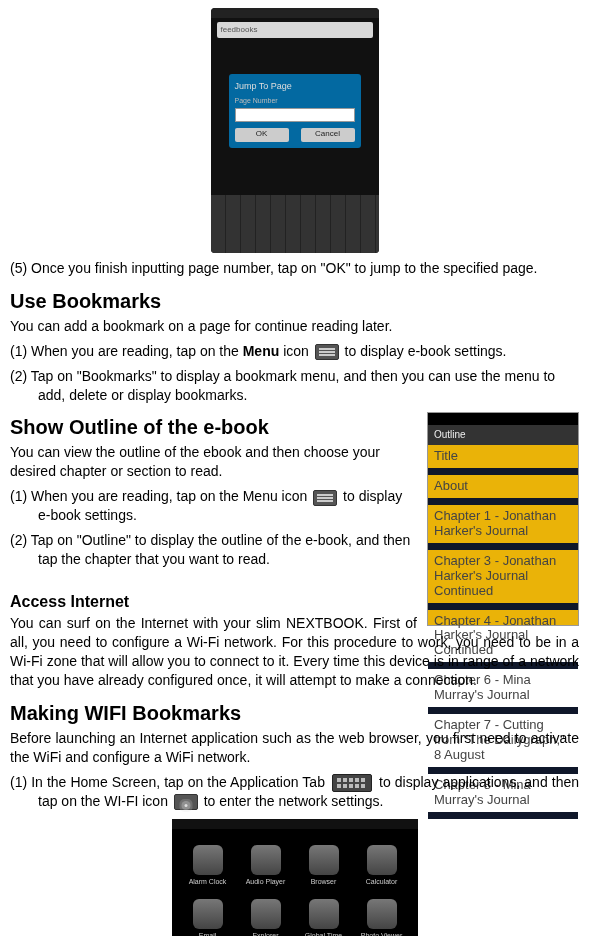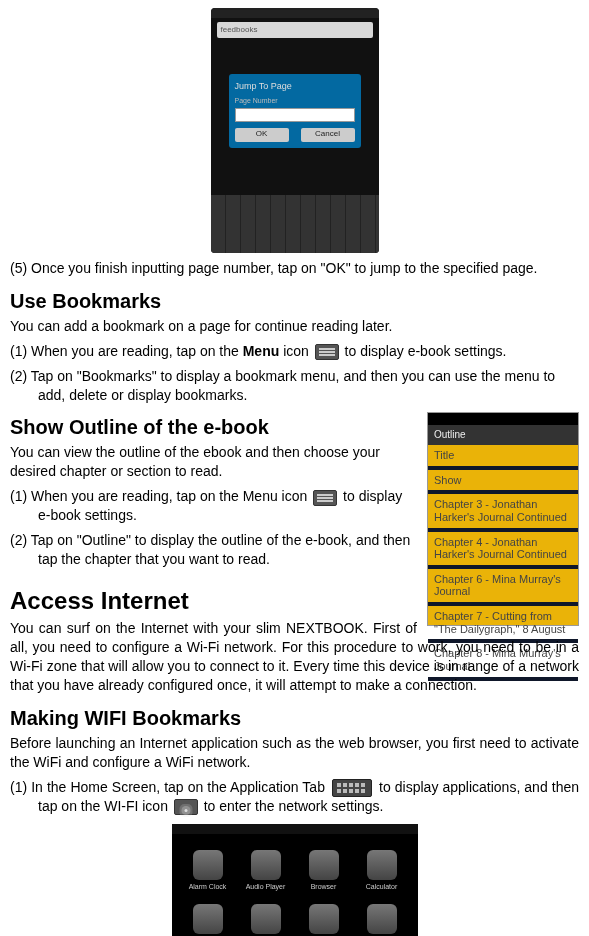--- a/index.html
+++ b/index.html
@@ -9,21 +9,21 @@
     width: 589px;
     margin: 0;
     padding: 8px 10px 20px 10px;
     box-sizing: border-box;
     color: #000;
   }
   .fig-top { display:block; margin: 0 auto 6px auto; }
   .fig-right { float:right; margin: 2px 0 6px 10px; }
   .fig-mid { display:block; margin: 8px auto 0 auto; }
   h2 { font-size: 20px; font-weight: bold; margin: 10px 0 2px 0; }
-  h1 { font-size: 24px; font-weight: bold; margin: 16px 0 2px 0; }
+  h1 { font-size: 16px; font-weight: bold; margin: 22px 0 2px 0; }
   p { margin: 2px 0 6px 0; }
   .step { margin: 2px 0 6px 0; padding-left: 28px; text-indent: -28px; }
   .justify { text-align: justify; }
   .icon-box {
     display:inline-block; width:22px; height:14px; background:#555;
     border:1px solid #333; vertical-align:middle; margin:0 2px;
     position:relative; border-radius:2px;
   }
   .icon-box::after{
     content:""; position:absolute; top:3px; left:3px; right:3px; height:2px;
@@ -60,21 +60,21 @@
   .dev-top .dfield{background:#fff;height:12px;border:1px solid #999;margin-bottom:6px;}
   .dev-top .drow{display:flex;gap:12px;}
   .dev-top .dbtn{flex:1;background:#ccc;height:14px;border-radius:2px;font-size:8px;
     display:flex;align-items:center;justify-content:center;color:#222;}
   .dev-top .kbd{position:absolute;bottom:0;left:0;right:0;height:58px;
     background:repeating-linear-gradient(90deg,#333 0 14px,#222 14px 15px),
                repeating-linear-gradient(0deg,#333 0 13px,#222 13px 14px);}
   .dev-right{width:150px;height:212px;background:#eab308;border:1px solid #999;}
   .dev-right .rbar{height:12px;background:#000;}
   .dev-right .rhead{background:#333;color:#eee;font-size:10px;padding:3px 6px;}
-  .dev-right .ritem{border-bottom:4px solid #0f172a;font-size:11px;color:#444;
+  .dev-right .ritem{border-bottom:7px solid #0f172a;font-size:13px;color:#444;
     padding:4px 6px;line-height:1.15;}
   .dev-mid{width:246px;height:164px;background:#000;border-radius:3px;}
   .dev-mid .mbar{height:10px;background:#111;}
   .dev-mid .grid{display:grid;grid-template-columns:repeat(4,1fr);gap:6px;
     padding:10px 10px 4px;}
   .dev-mid .app{height:48px;border-radius:6px;display:flex;flex-direction:column;
     align-items:center;justify-content:flex-end;font-size:7px;color:#ccc;gap:2px;
     position:relative;}
   .dev-mid .app::before{content:"";width:30px;height:30px;border-radius:6px;
     background:linear-gradient(#777,#444);}
@@ -107,21 +107,22 @@
 <p>You can add a bookmark on a page for continue reading later.</p>
 <p class="step">
   <span>(1) When you are reading, tap on the </span><b>Menu</b><span> icon </span><span class="icon-box"></span><span> to display e-book settings.</span>
 </p>
 <p class="step">(2) Tap on "Bookmarks" to display a bookmark menu, and then you can use the menu to add, delete or display bookmarks.</p>
 
 <div class="dev-right fig-right">
   <div class="rbar"></div>
   <div class="rhead">Outline</div>
   <div class="ritem">Title</div>
-  <div class="ritem">Show</div>
+  <div class="ritem">About</div>
+  <div class="ritem">Chapter 1 - Jonathan Harker's Journal</div>
   <div class="ritem">Chapter 3 - Jonathan Harker's Journal Continued</div>
   <div class="ritem">Chapter 4 - Jonathan Harker's Journal Continued</div>
   <div class="ritem">Chapter 6 - Mina Murray's Journal</div>
   <div class="ritem">Chapter 7 - Cutting from "The Dailygraph," 8 August</div>
   <div class="ritem">Chapter 8 - Mina Murray's Journal</div>
 </div>
 
 <h2>Show Outline of the e-book</h2>
 <p>You can view the outline of the ebook and then choose your desired chapter or section to read.</p>
 <p class="step">

